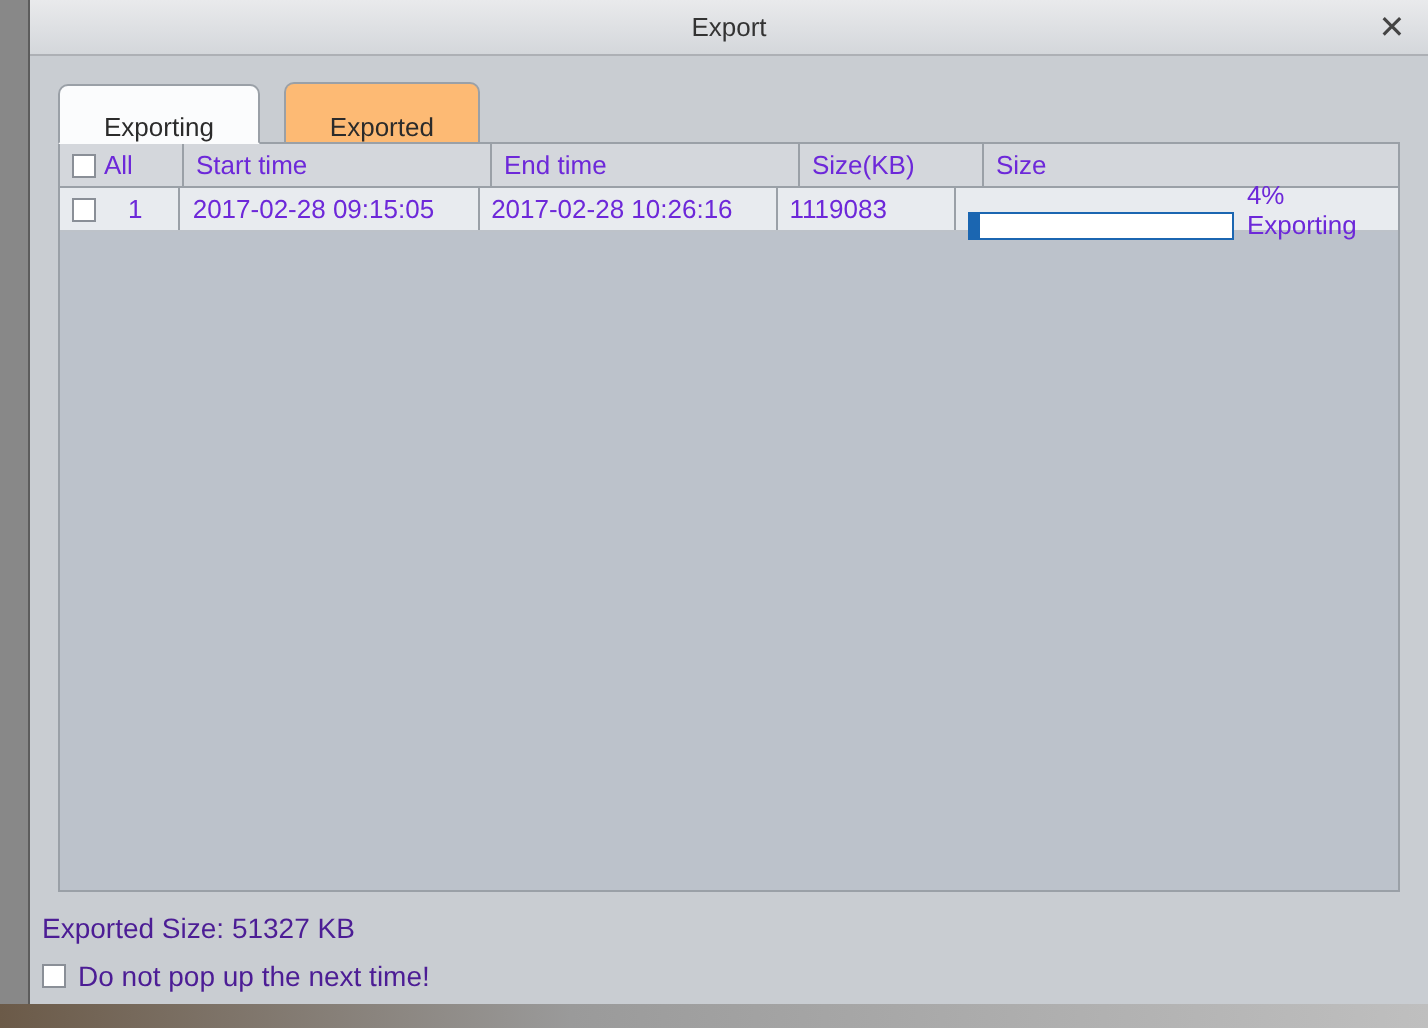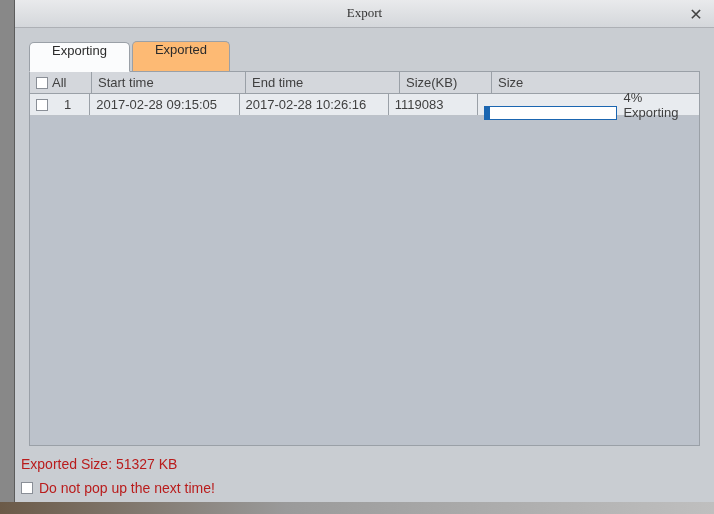--- a/index.html
+++ b/index.html
@@ -37,21 +37,20 @@
       flex-direction: column;
     }
     .titlebar {
       height: 28px;
       background: linear-gradient(#e9eaec, #d4d7db);
       border-bottom: 1px solid #adb0b5;
       display: flex;
       align-items: center;
       justify-content: center;
       position: relative;
-      font-family: Liberation Serif, serif;
     }
     .titlebar-title {
       font-size: 13px;
       color: #333;
     }
     .close-btn {
       position: absolute;
       right: 8px;
       top: 4px;
       width: 20px;
@@ -66,25 +65,25 @@
     .tab-row {
       display: flex;
       padding: 12px 0 0 14px;
       height: 44px;
       align-items: flex-end;
     }
     .tab {
       height: 30px;
       padding: 0 22px;
       display: flex;
-      align-items: flex-start;
+      align-items: flex-end;
       border: 1px solid #9aa0a7;
       border-bottom: none;
       border-radius: 5px 5px 0 0;
-      margin-right: 2px;
+      margin-right: 12px;
       cursor: pointer;
     }
     .tab-active {
       background: #fbfcfd;
       border-bottom: 1px solid #fbfcfd;
       margin-bottom: -1px;
       z-index: 2;
     }
     .tab-inactive {
       background: #fdba74;
@@ -102,21 +101,21 @@
       background: #d4d7dc;
       border-bottom: 1px solid #9aa0a7;
     }
     .th, .td {
       display: flex;
       align-items: center;
       height: 100%;
       padding: 0 6px;
       border-right: 1px solid #9aa0a7;
       font-size: 13px;
-      color: #404040;
+      color: #6d28d9;
     }
     .th:last-child, .td:last-child { border-right: none; }
     .col-chk { width: 62px; gap: 4px; }
     .col-start { width: 154px; }
     .col-end { width: 154px; text-align: center; }
     .col-size { width: 92px; }
     .col-state { flex: 1; }
     .tbody {
       background: #e8ebef;
     }
@@ -150,21 +149,21 @@
       position: relative;
     }
     .progress-fill {
       position: absolute;
       left: 0; top: 0; bottom: 0;
       background: #1b66b1;
     }
     .footer {
       padding: 10px 14px 6px 6px;
       font-size: 14px;
-      color: #b91c1c;
+      color: #4c1d95;
       display: flex;
       flex-direction: column;
       gap: 8px;
     }
     .footer-row2 {
       display: flex;
       align-items: center;
       gap: 6px;
     }
   </style>

